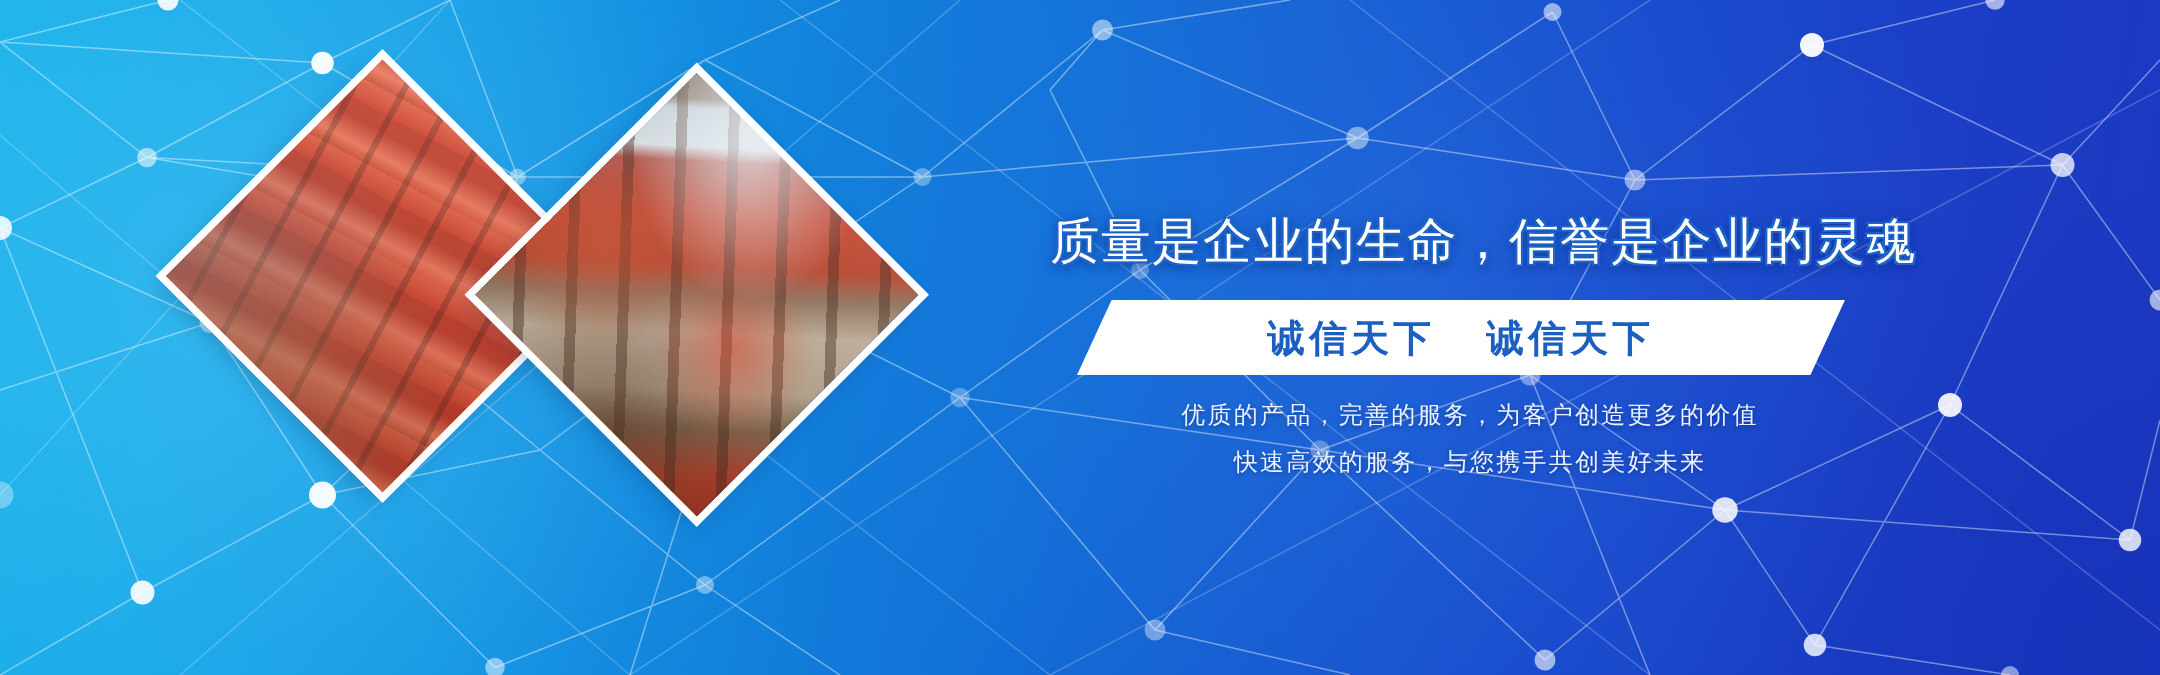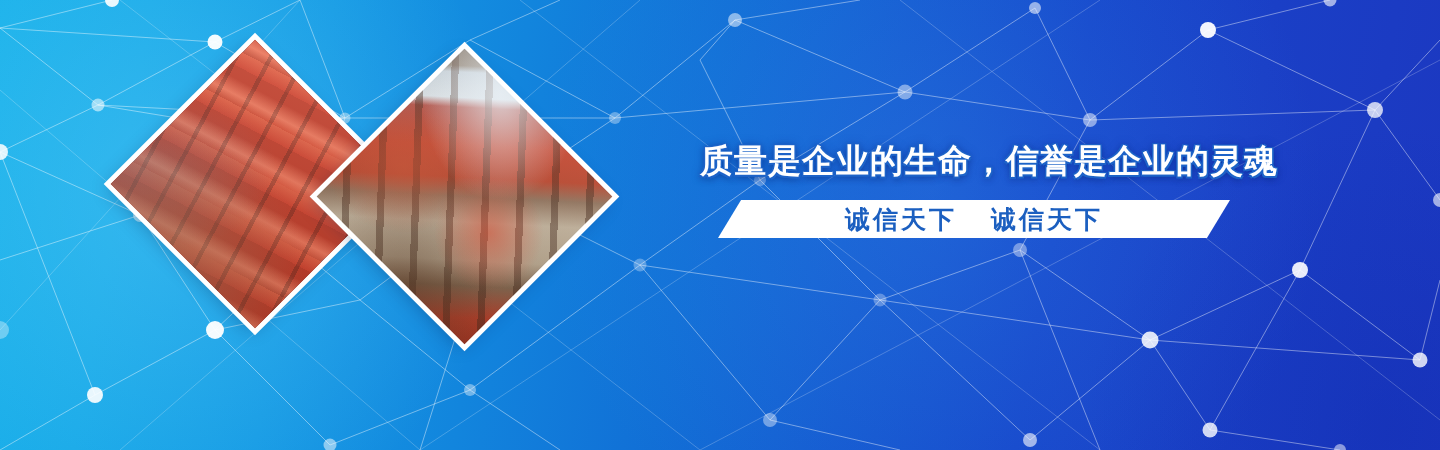--- a/index.html
+++ b/index.html
@@ -145,39 +145,39 @@
     z-index: 5;
   }
 
   .headline {
     position: absolute;
     left: 0;
     top: 139px;
     width: 560px;
     text-align: center;
     font-size: 33px;
-    font-weight: bold;
+    font-weight: normal;
     letter-spacing: 1px;
     color: #ffffff;
     white-space: nowrap;
     text-shadow:
       -1.5px -1.5px 0 #1d63c8,
        1.5px -1.5px 0 #1d63c8,
       -1.5px  1.5px 0 #1d63c8,
        1.5px  1.5px 0 #1d63c8,
        0 0 10px rgba(10,40,140,0.55),
        0 3px 6px rgba(5,25,90,0.45);
   }
 
   .ribbon {
     position: absolute;
     left: 18px;
     top: 200px;
     width: 512px;
-    height: 38px;
+    height: 50px;
     background: #ffffff;
     clip-path: polygon(4.5% 0%, 100% 0%, 95.5% 100%, 0% 100%);
     box-shadow: 0 4px 14px rgba(3,22,80,0.30);
   }
   .ribbon-text {
     position: absolute;
     inset: 0;
     display: flex;
     align-items: center;
     justify-content: center;
@@ -292,16 +292,18 @@
     <div class="headline">质量是企业的生命，信誉是企业的灵魂</div>
 
     <div class="ribbon">
       <div class="ribbon-text">
         <span>诚信天下</span>
         <span>诚信天下</span>
       </div>
     </div>
 
     <div class="sub-lines">
+      <div class="sub-line">优质的产品，完善的服务，为客户创造更多的价值</div>
+      <div class="sub-line">快速高效的服务，与您携手共创美好未来</div>
     </div>
 
   </div>
 </div>
 
 </body></html>

